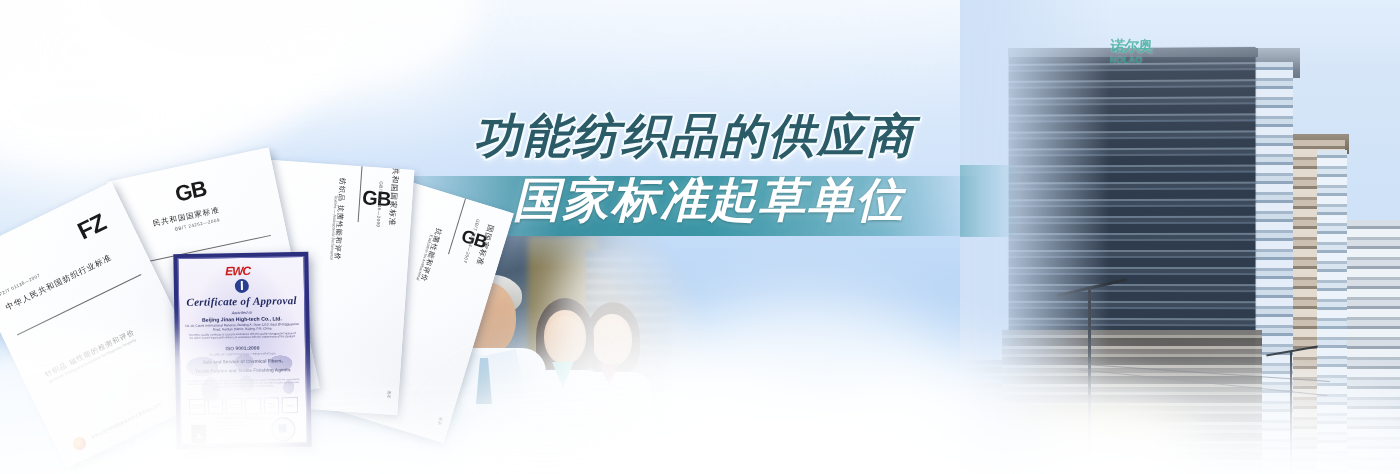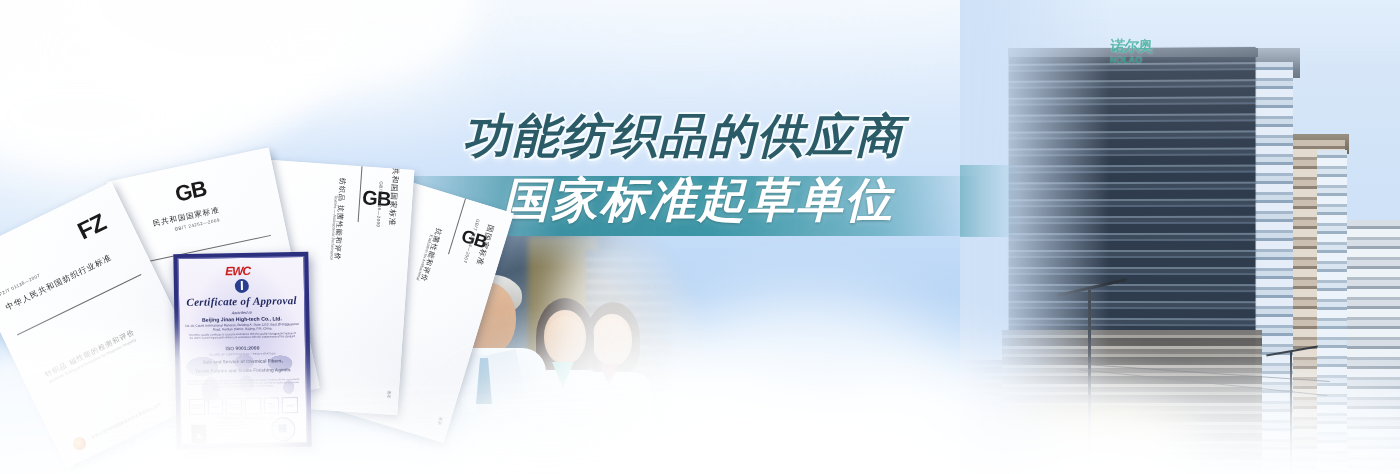--- a/index.html
+++ b/index.html
@@ -163,21 +163,21 @@
       rgba(47,138,154,0) 0%,
       rgba(47,138,154,.35) 11%,
       rgba(47,138,154,.92) 30%,
       rgba(52,146,161,.95) 55%,
       rgba(60,153,168,.55) 84%,
       rgba(60,153,168,0) 100%);
   }
 
   
   #headline{
-    position:absolute;left:4px;top:104px;width:980px;
+    position:absolute;left:15px;top:104px;width:980px;
     text-align:right;padding-right:80px;box-sizing:border-box;
   }
   .headline-line{
     font-size:47px;font-weight:bold;font-style:italic;
     letter-spacing:2px;line-height:64px;white-space:nowrap;
   }
   #headline-line-1{
     color:#2c5b68;
     text-shadow:
       -1.5px -1.5px 0 #f4fbff, 1.5px -1.5px 0 #f4fbff,

